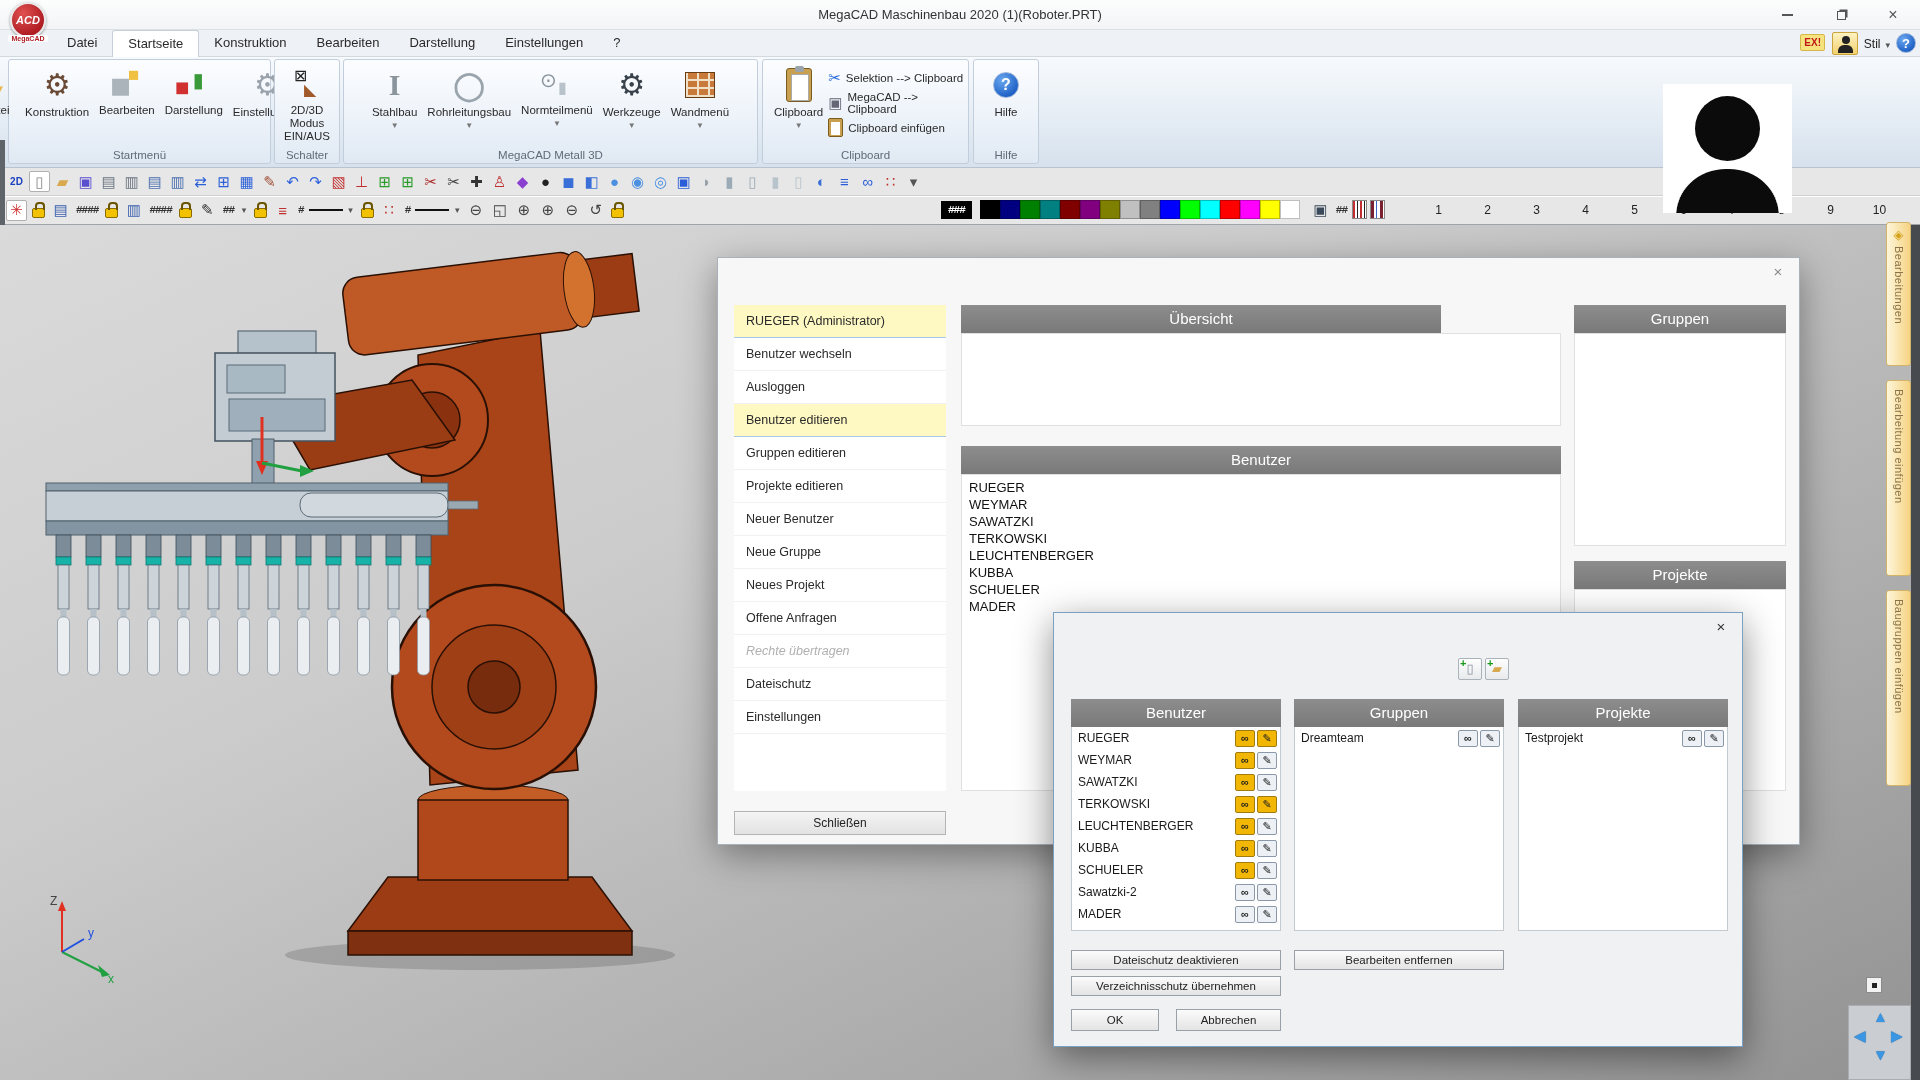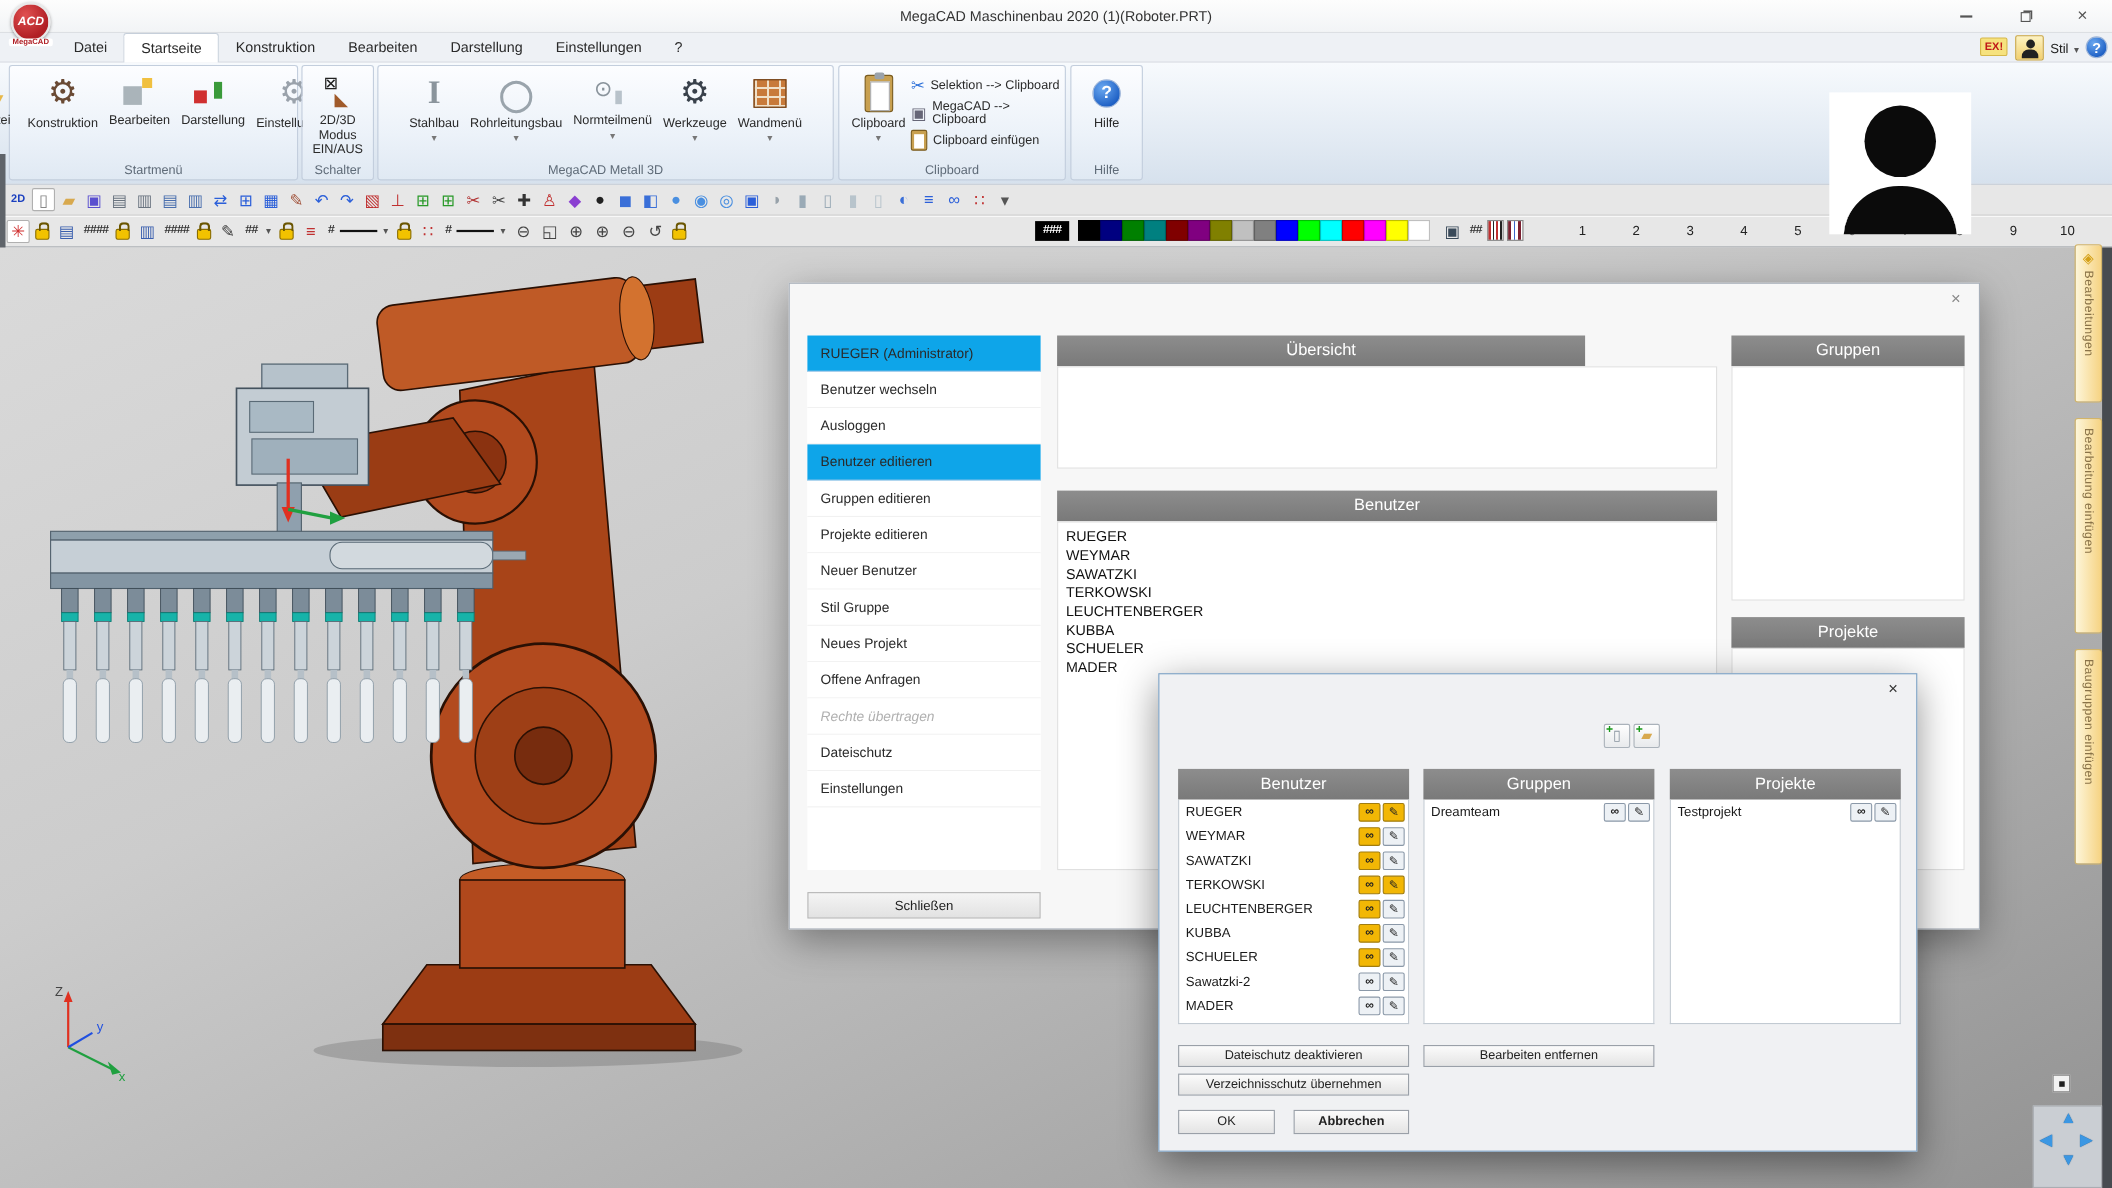--- a/index.html
+++ b/index.html
@@ -154,21 +154,21 @@
                   background:#f7f7f7; border:1px solid #a8b0ba; box-shadow:0 10px 34px rgba(0,0,0,.38);
                   z-index:10; }
   #dlg-benutzer .dtitle { position:absolute; left:0; top:0; right:0; height:30px;
                           background:#f7f7f7; border-bottom:1px solid #e3e3e3; }
   #dlg-benutzer .dtitle span { position:absolute; left:10px; top:7px; font-size:13.5px; color:#6e6e6e; }
   .dclose { position:absolute; right:10px; top:5px; width:22px; height:20px; text-align:center;
             color:#888; font-size:15px; }
   #bz-sidebar { position:absolute; left:16px; top:47px; width:212px; height:486px; background:#fff; }
   .sbitem { height:33px; line-height:33px; padding-left:12px; font-size:12.5px; color:#2a2a2a;
             border-bottom:1px solid #f1f1f1; background:#fff; }
-  .sbitem.sel { background:#0ea5e9; border-bottom-color:#a9c7e7; }
+  .sbitem.sel { background:#fef9c3; border-bottom-color:#a9c7e7; }
   .sbitem.dis { color:#b0b0b0;font-style:italic; }
   #bz-close { position:absolute; left:16px; top:553px; width:212px; height:24px;
               background:linear-gradient(#f4f4f4,#e2e2e2); border:1px solid #b4b4b4;
               font-size:12px; color:#222; text-align:center; line-height:22px; }
   .ghead { position:absolute; height:28px; background:linear-gradient(#8d8d8d,#797979);
            color:#fff; font-size:15px; text-align:center; line-height:28px; }
   .gbox { position:absolute; background:#fff; border:1px solid #e0e0e0; }
   #bz-h-ueber { left:243px; top:47px;  width:480px; }
   #bz-b-ueber { left:243px; top:75px;  width:600px; height:93px; }
   #bz-h-ben   { left:243px; top:188px; width:600px; }
@@ -210,21 +210,21 @@
           display:flex; align-items:center; justify-content:center; font-size:11px; color:#222;
           border-radius:2px; }
   .perm.read { font-weight:bold; }
   .perm.on { background:#f2b705; border-color:#a07c10; }
   .zbtn { position:absolute; height:20px; background:linear-gradient(#fbfbfb,#e4e4e4);
           border:1px solid #9aa0a8; font-size:11.5px; color:#222; text-align:center; line-height:18px; }
   #za-btn-deact { left:17px;  top:337px; width:210px; }
   #za-btn-remove{ left:240px; top:337px; width:210px; }
   #za-btn-inherit{ left:17px; top:363px; width:210px; }
   #za-btn-ok { left:17px; top:396px; width:88px; height:22px; line-height:20px; }
-  #za-btn-cancel { left:122px; top:396px; width:105px; height:22px; line-height:20px;font-weight:bold; }
+  #za-btn-cancel { left:122px; top:396px; width:105px; height:22px; line-height:20px; }
 </style>
 </head>
 <body>
 
 <div id="titlebar">
   <div id="win-title">MegaCAD Maschinenbau 2020 (1)(Roboter.PRT)</div>
   <div class="winbtn" id="btn-min">
       <i></i>
     </div>
   <div class="winbtn" id="btn-rest">
@@ -678,21 +678,21 @@
   <div class="dclose">×</div>
 
   <div id="bz-sidebar">
       <div class="sbitem sel">RUEGER (Administrator)</div>
       <div class="sbitem">Benutzer wechseln</div>
       <div class="sbitem">Ausloggen</div>
       <div class="sbitem sel">Benutzer editieren</div>
       <div class="sbitem">Gruppen editieren</div>
       <div class="sbitem">Projekte editieren</div>
       <div class="sbitem">Neuer Benutzer</div>
-      <div class="sbitem">Stil Gruppe</div>
+      <div class="sbitem">Neue Gruppe</div>
       <div class="sbitem">Neues Projekt</div>
       <div class="sbitem">Offene Anfragen</div>
       <div class="sbitem dis">Rechte übertragen</div>
       <div class="sbitem">Dateischutz</div>
       <div class="sbitem">Einstellungen</div>
     </div>
   <div id="bz-close">Schließen</div>
 
   <div class="ghead" id="bz-h-ueber">Übersicht</div>
   <div class="gbox" id="bz-b-ueber"></div>

